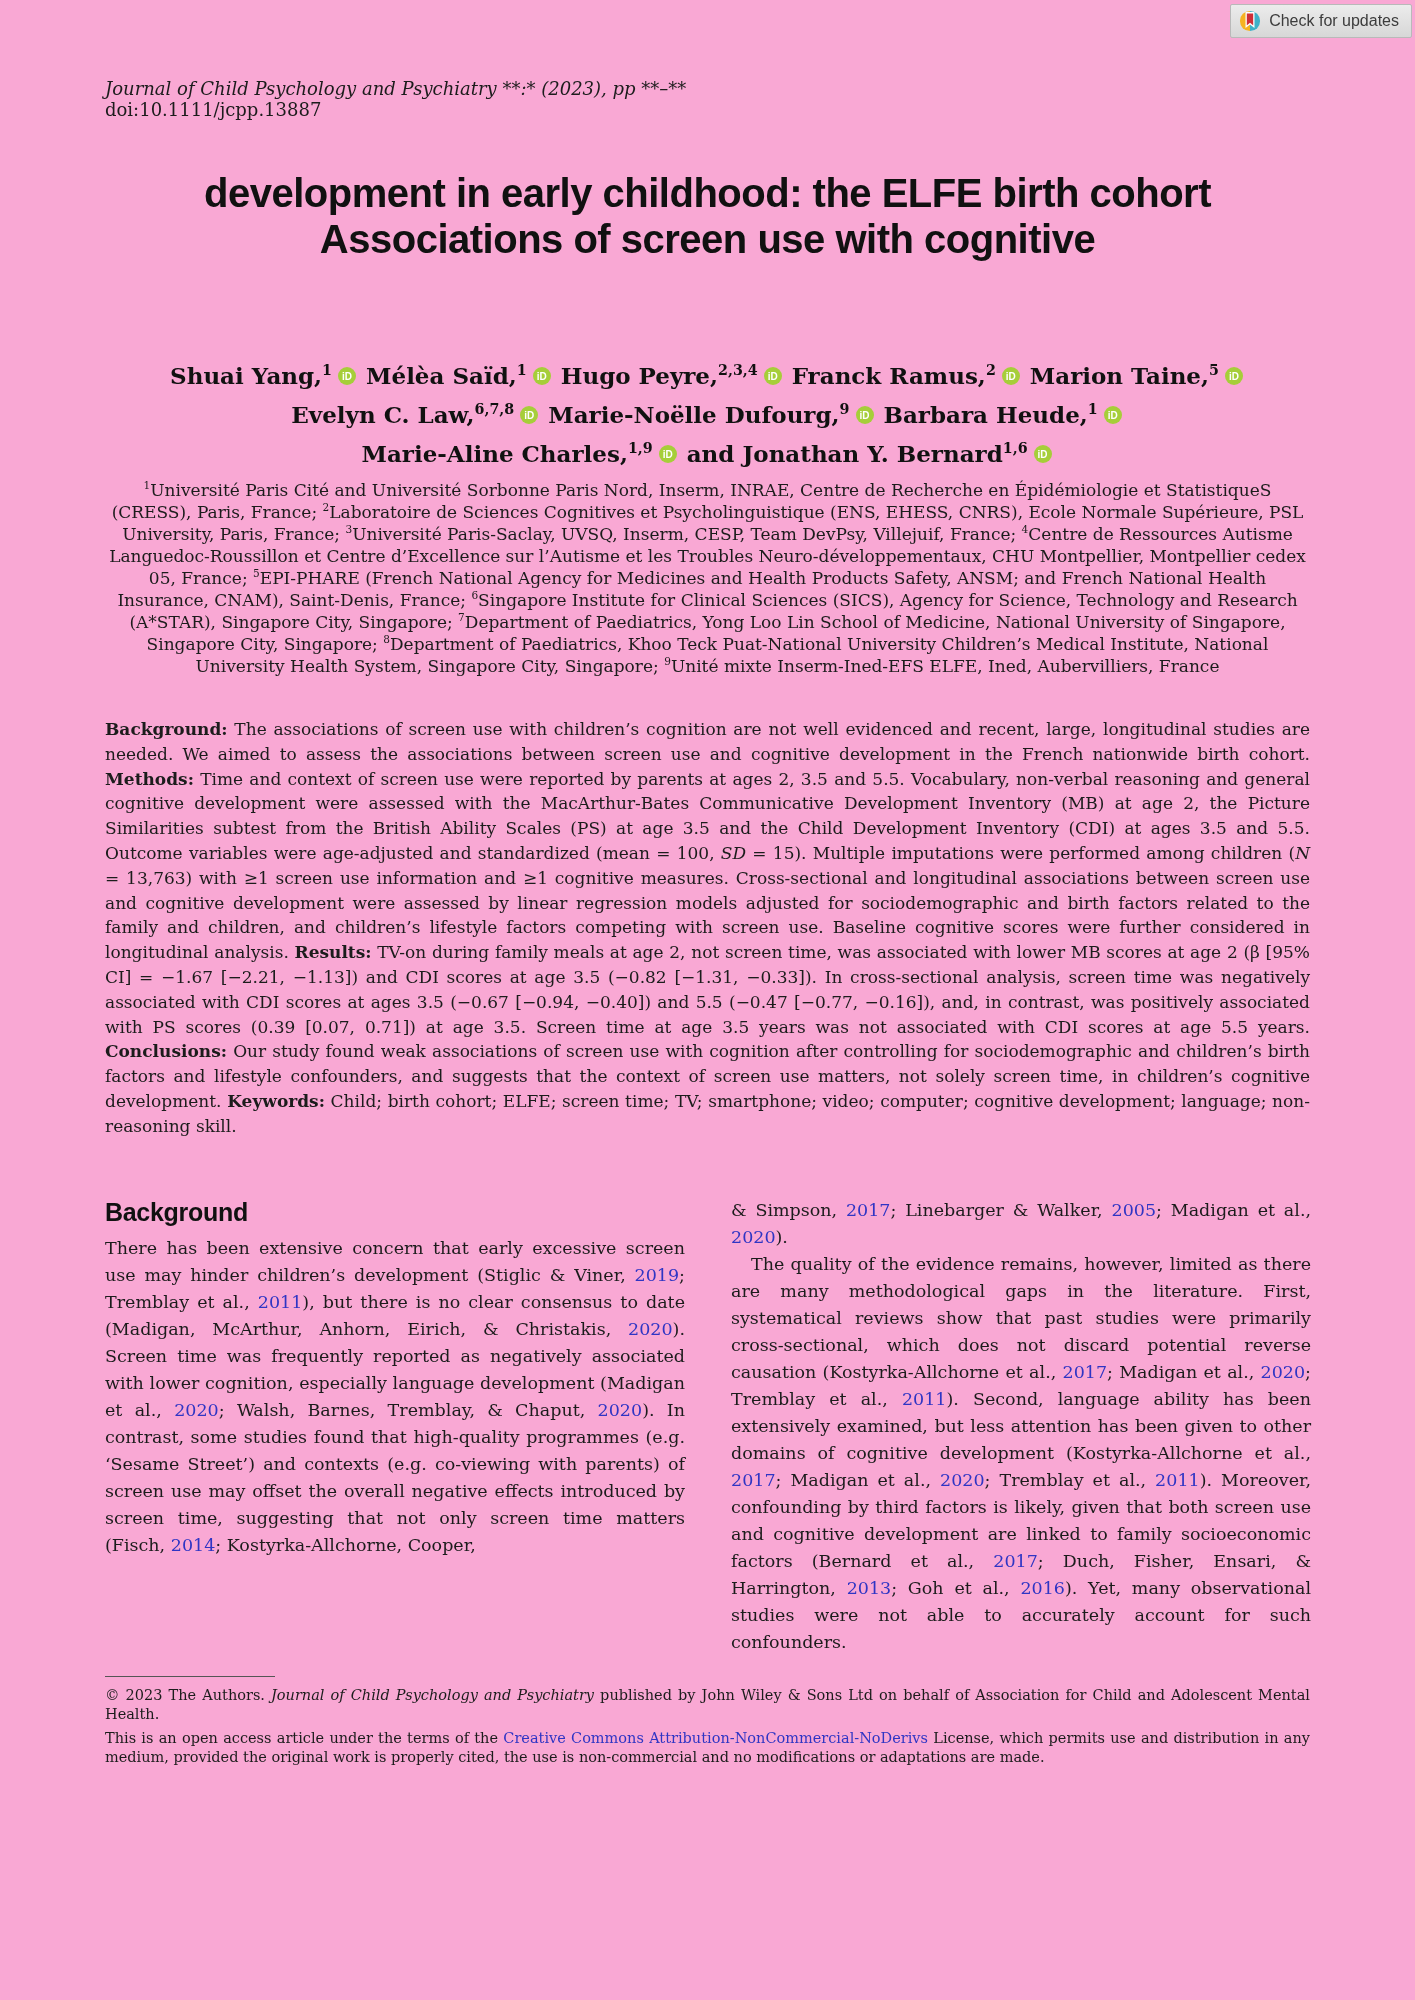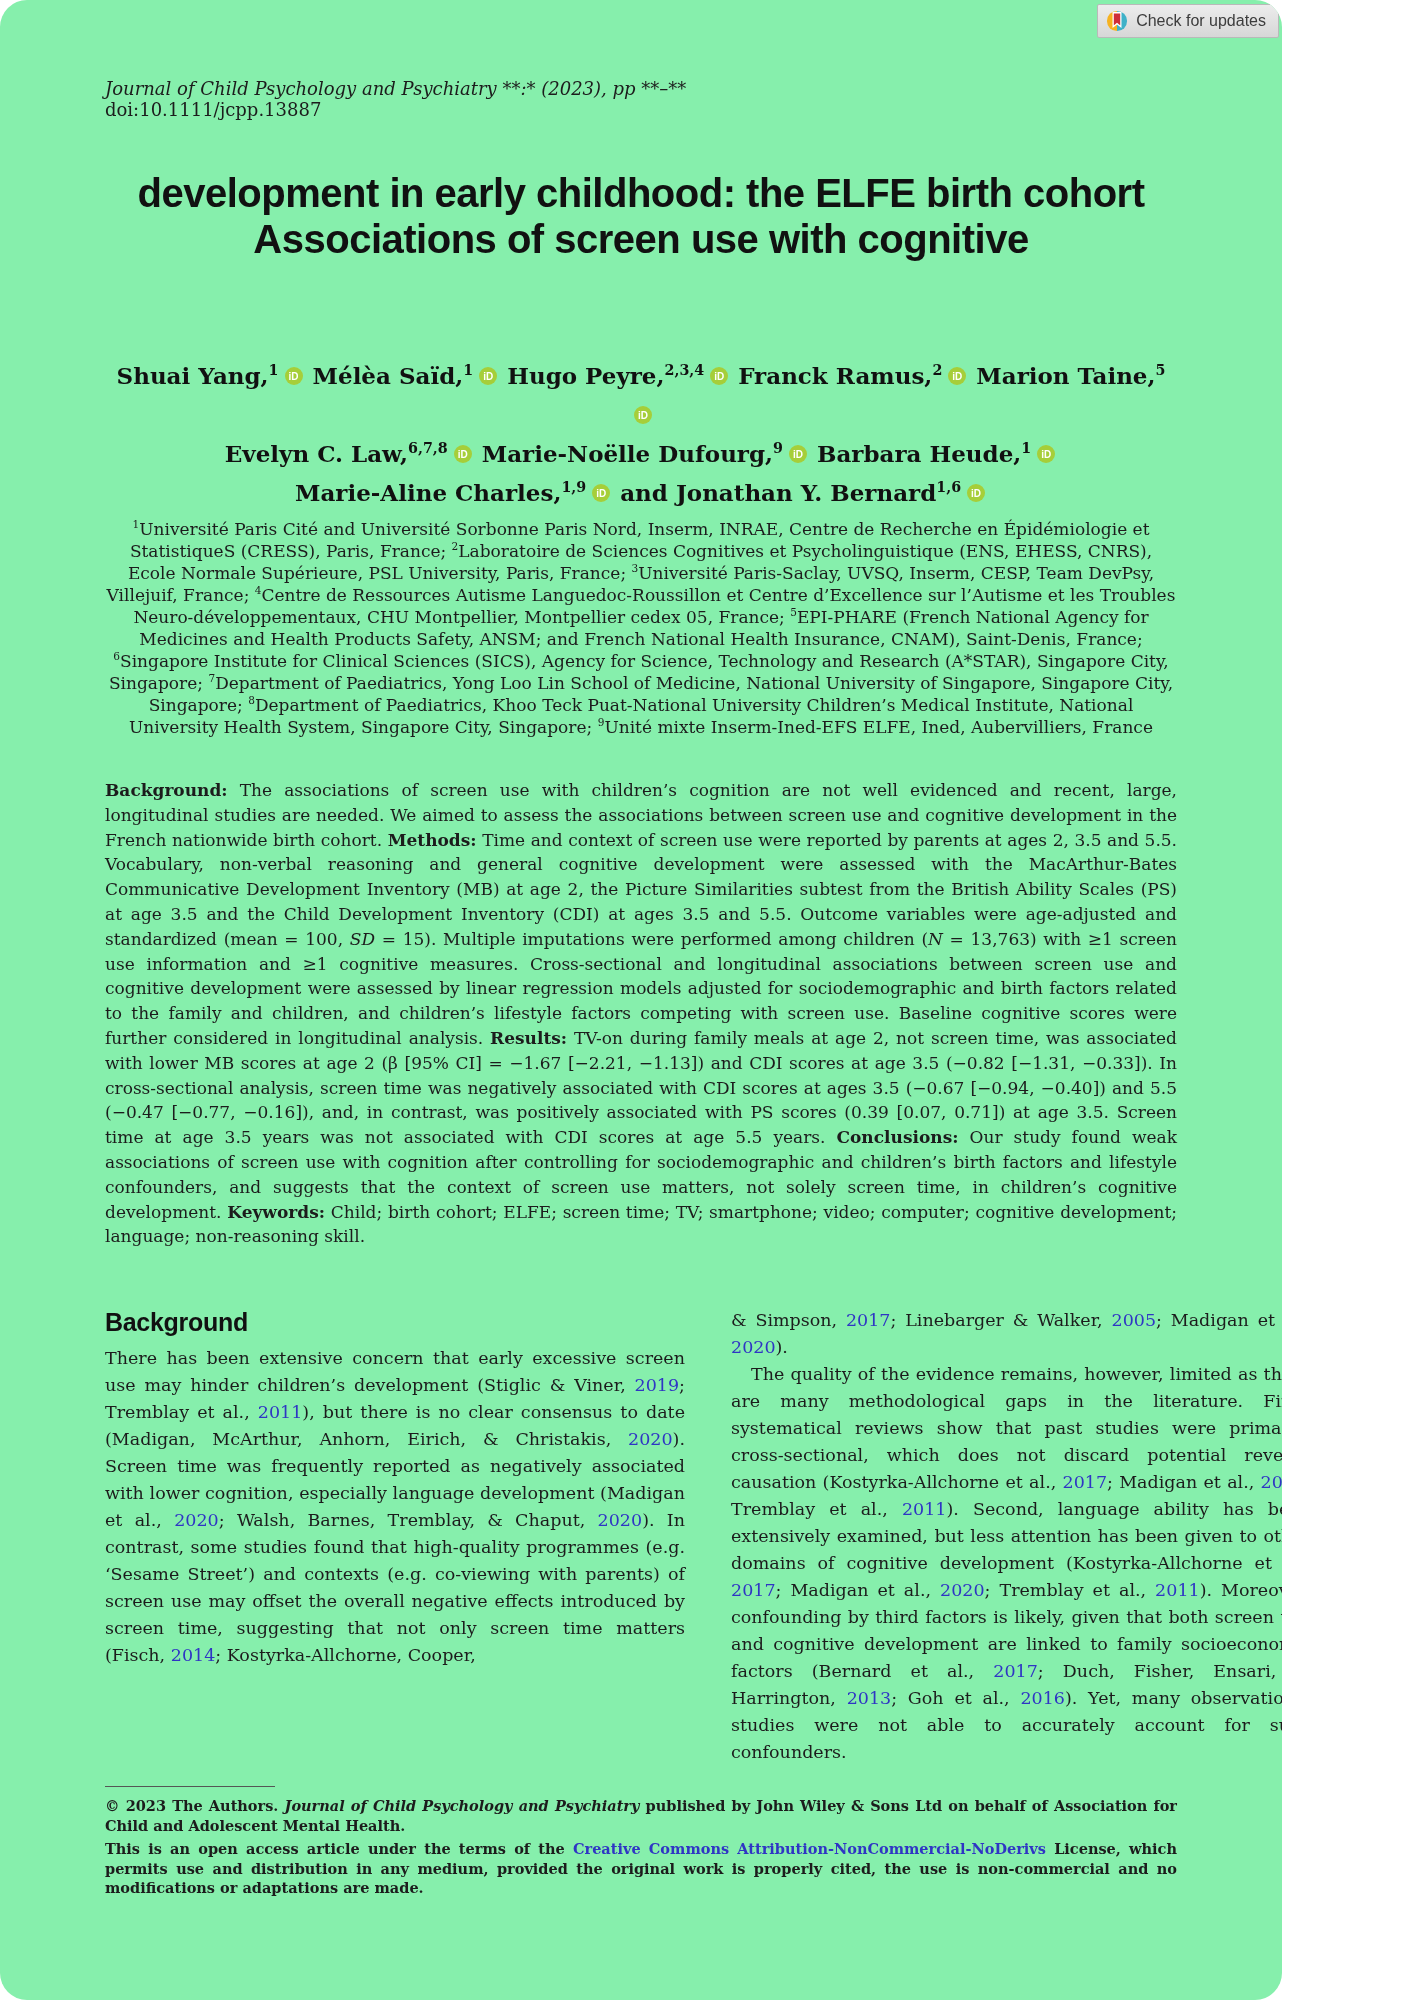--- a/index.html
+++ b/index.html
@@ -1,19 +1,19 @@
 <!DOCTYPE html>
 <html style="--citation_blue: #2f35c4; --orcid_green: #a6ce39; --crossmark_red: #cf2e38; --crossmark_yellow: #f6b221; --crossmark_teal: #3eb1c8; --badge_grey: #d7d7d7;"><head>
 <meta charset="utf-8">
 <style>
   html,body{margin:0;padding:0;background:#ffffff;}
   .page{
-    position:relative; width:1282px; height:2000px; box-sizing:border-box;
-    padding:0 105px; overflow:hidden; background:#86efac;
-    font-family:"DejaVu Serif", serif; color:#1c1c1c;border-radius:27px;
+    position:relative; width:1415px; height:2000px; box-sizing:border-box;
+    padding:0 105px; overflow:hidden; background:#f9a8d4;
+    font-family:"DejaVu Serif", serif; color:#1c1c1c;
   }
   
   .badge{
     position:absolute; top:4px; right:3px; height:32px;
     display:flex; align-items:center; gap:8px; padding:0 12px 0 8px;
     background:linear-gradient(#ececec,#d7d7d7); border:1px solid #b9b9b9; border-radius:2px;
     cursor:pointer;
   }
   .badge-label{font-family:"Liberation Sans",sans-serif; font-size:16px; color:#3c3c3c;}
   .cm-icon{display:inline-flex; line-height:0;}
@@ -47,21 +47,21 @@
   .columns{display:flex; gap:46px; margin-top:58px;}
   .col{width:580px; flex:0 0 580px;}
   .sec-heading{margin:0 0 8px 0; font-family:"Liberation Sans",sans-serif; font-weight:bold;
     font-size:25px; line-height:30px; color:#111; letter-spacing:-0.3px;}
   .bp{margin:0; text-align:justify; font-size:17.5px; line-height:27px;}
   .bp.indent{text-indent:20px;}
   
   .footnote{margin-top:20px;}
   .fn-rule{width:170px; border-top:1.4px solid #555; margin-bottom:9px;}
   .conflict{margin:0; font-size:17px; line-height:22px;}
-  .copyright{margin-top:0;font-weight:bold;}
+  .copyright{margin-top:0;}
   .cp{margin:0 0 4px 0; font-size:14.5px; line-height:19.5px; text-align:justify;}
 </style>
 </head>
 <body>
 
 <div class="page">
 
   <div class="badge">
     <span class="cm-icon">
       <svg width="22" height="22" viewBox="0 0 24 24">

